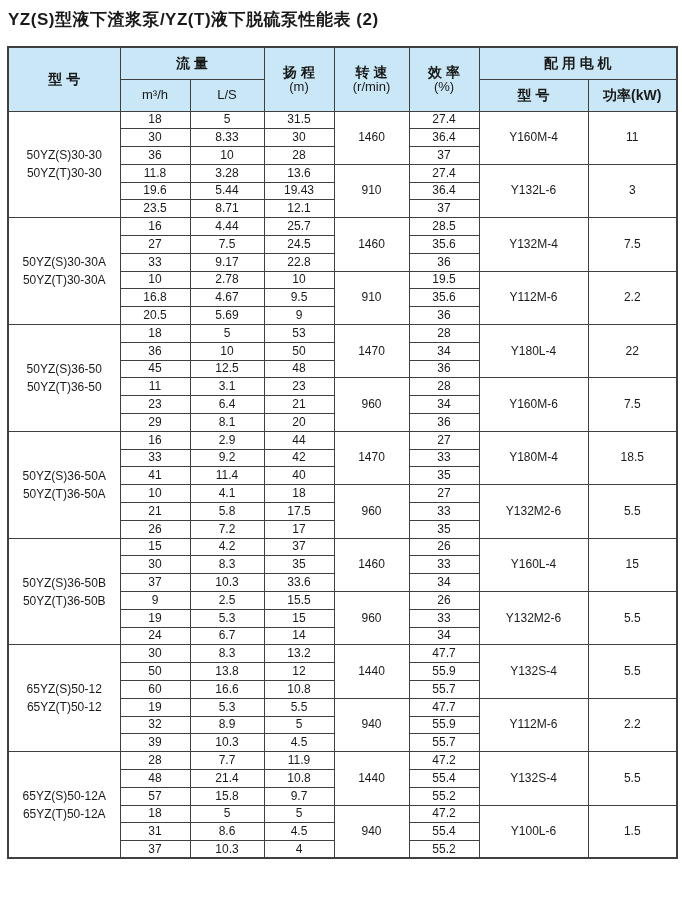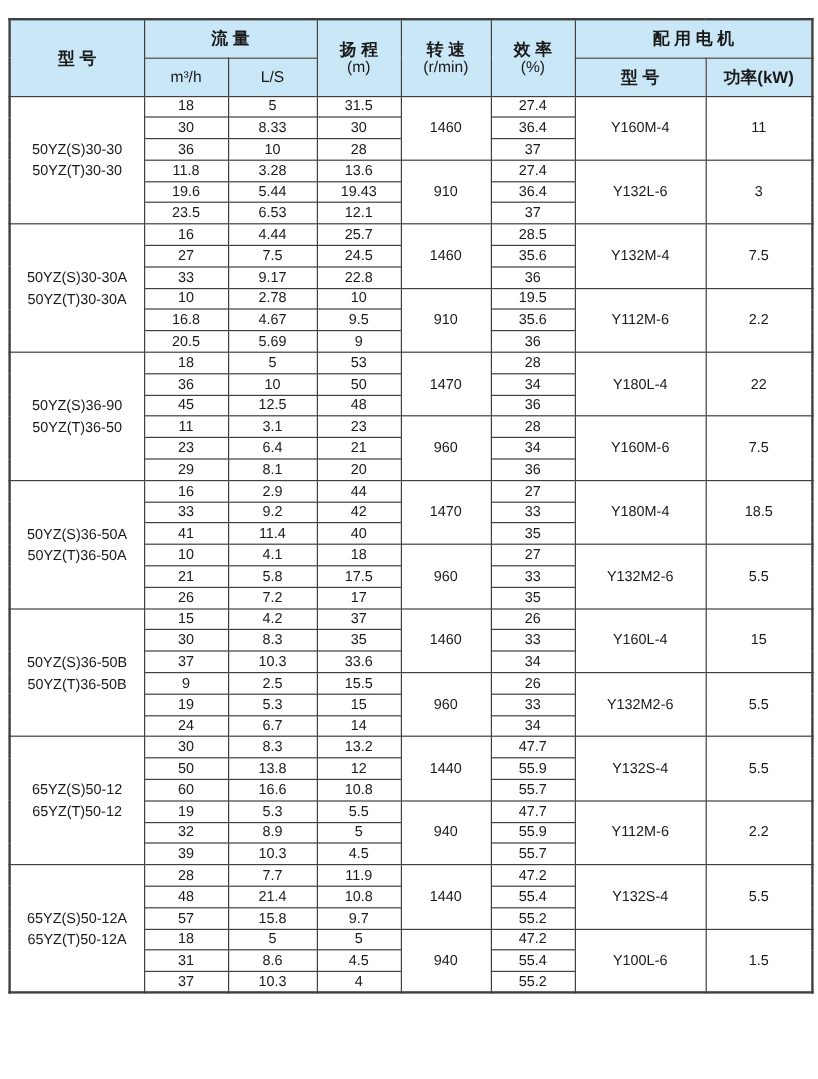--- a/index.html
+++ b/index.html
@@ -66,20 +66,21 @@
     line-height: 1.1;
   }
   .perf-table tbody td[data-name="model-cell"] div {
     line-height: 1.5;
   }
 </style>
 </head>
 <body>
 
 <div class="page" data-name="page">
+  <h1 class="page-title" data-name="page-title">YZ(S)型液下渣浆泵/YZ(T)液下脱硫泵性能表 (2)</h1>
 
   <table class="perf-table" data-name="performance-table">
     <colgroup>
       <col style="width:112px">
       <col style="width:70px">
       <col style="width:74px">
       <col style="width:70px">
       <col style="width:75px">
       <col style="width:70px">
       <col style="width:109px">
@@ -146,21 +147,21 @@
           <td data-name="motor-power-cell" rowspan="3">3</td>
         </tr>
         <tr data-name="table-row">
           <td data-name="flow-m3h-cell">19.6</td>
           <td data-name="flow-ls-cell">5.44</td>
           <td data-name="head-cell">19.43</td>
           <td data-name="efficiency-cell">36.4</td>
         </tr>
         <tr data-name="table-row">
           <td data-name="flow-m3h-cell">23.5</td>
-          <td data-name="flow-ls-cell">6.53</td>
+          <td data-name="flow-ls-cell">8.71</td>
           <td data-name="head-cell">12.1</td>
           <td data-name="efficiency-cell">37</td>
         </tr>
         <tr data-name="table-row">
           <td data-name="model-cell" rowspan="6">
             <div data-name="model-name">50YZ(S)30-30A</div>
             <div data-name="model-name">50YZ(T)30-30A</div>
           </td>
           <td data-name="flow-m3h-cell">16</td>
           <td data-name="flow-ls-cell">4.44</td>
@@ -198,21 +199,21 @@
           <td data-name="efficiency-cell">35.6</td>
         </tr>
         <tr data-name="table-row">
           <td data-name="flow-m3h-cell">20.5</td>
           <td data-name="flow-ls-cell">5.69</td>
           <td data-name="head-cell">9</td>
           <td data-name="efficiency-cell">36</td>
         </tr>
         <tr data-name="table-row">
           <td data-name="model-cell" rowspan="6">
-            <div data-name="model-name">50YZ(S)36-90</div>
+            <div data-name="model-name">50YZ(S)36-50</div>
             <div data-name="model-name">50YZ(T)36-50</div>
           </td>
           <td data-name="flow-m3h-cell">18</td>
           <td data-name="flow-ls-cell">5</td>
           <td data-name="head-cell">53</td>
           <td data-name="speed-cell" rowspan="3">1470</td>
           <td data-name="efficiency-cell">28</td>
           <td data-name="motor-model-cell" rowspan="3">Y180L-4</td>
           <td data-name="motor-power-cell" rowspan="3">22</td>
         </tr>

